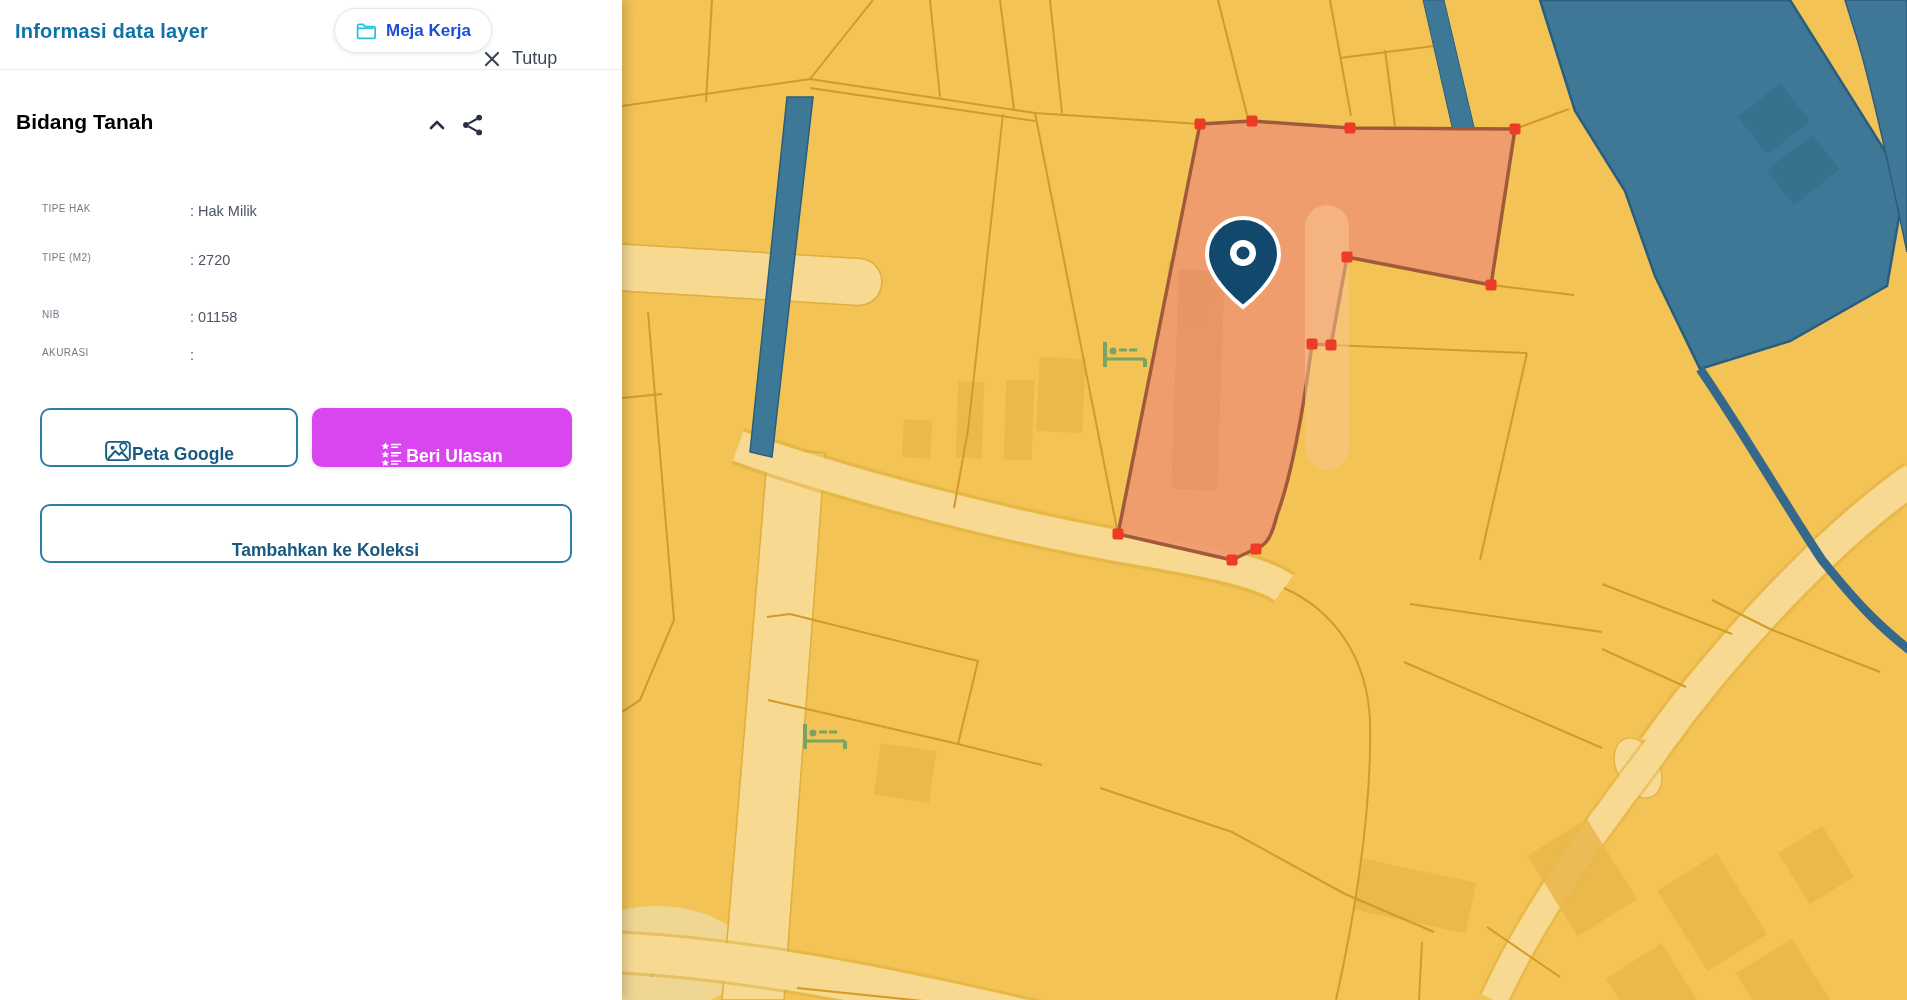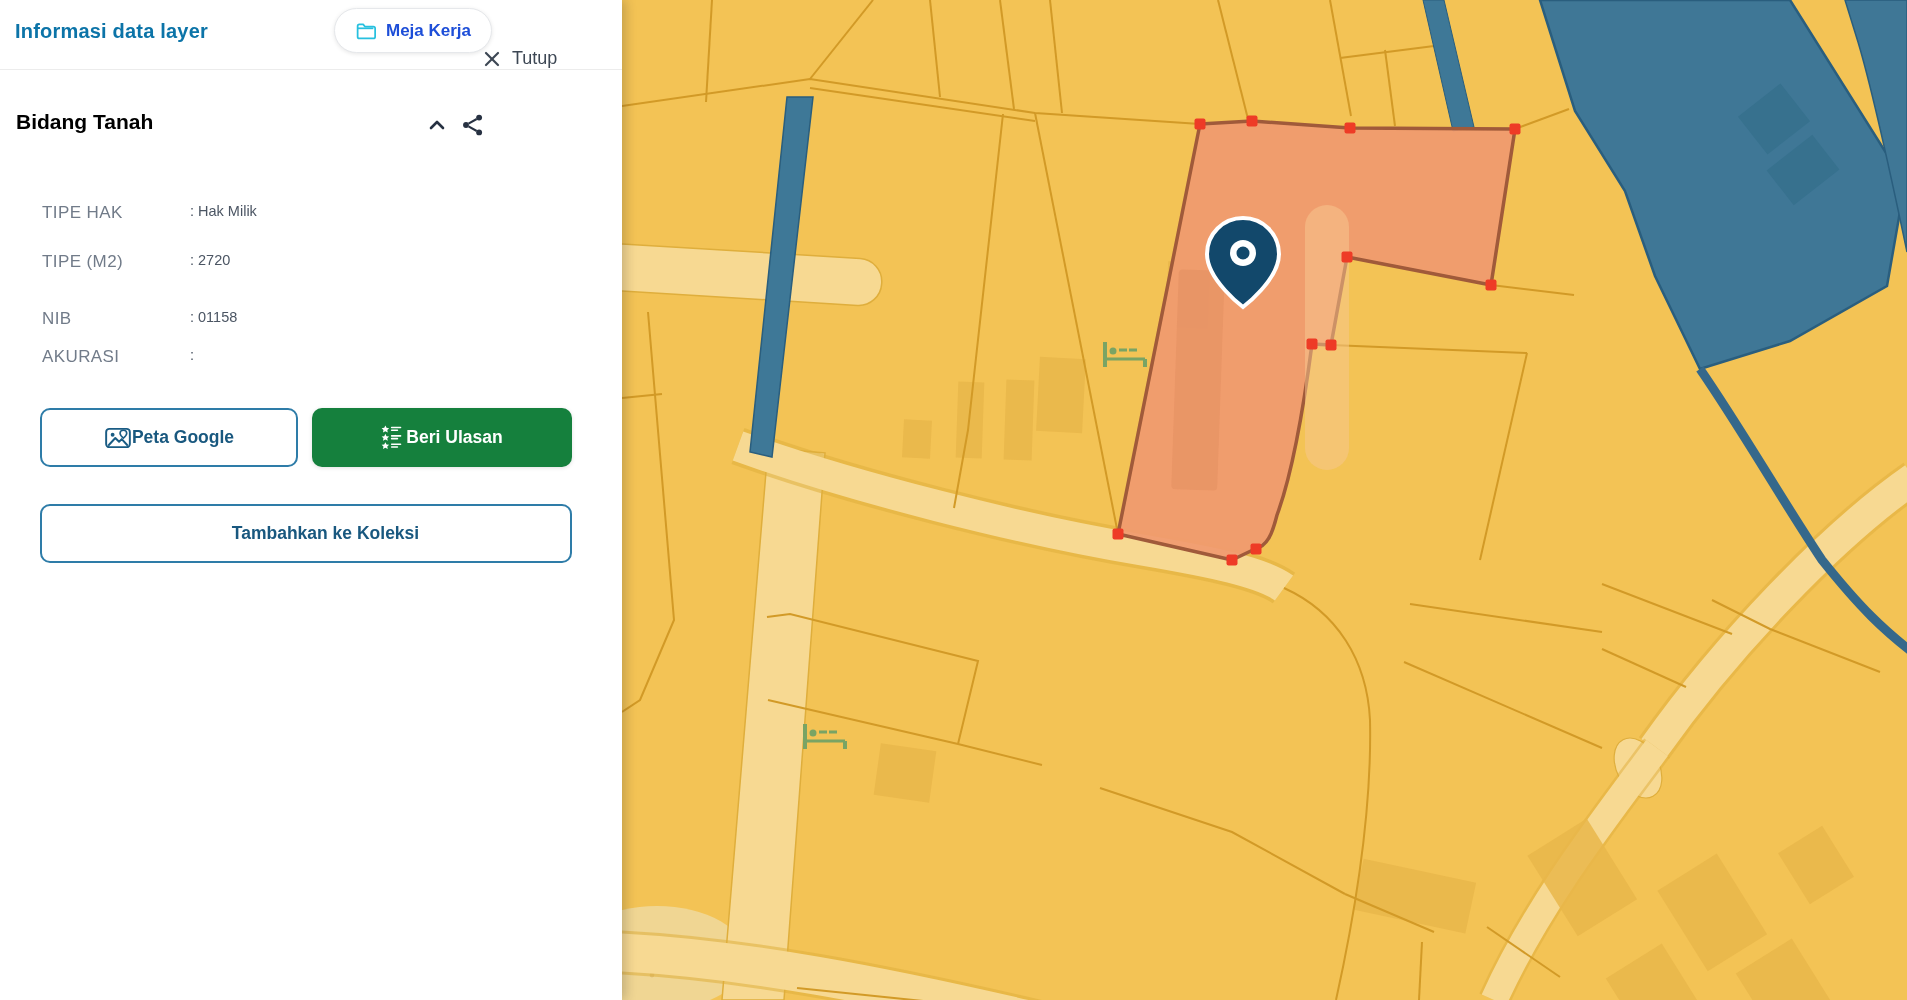--- a/index.html
+++ b/index.html
@@ -27,29 +27,29 @@
   .close-btn span { font-size:18px; color:#3D4754; }
 
   .section-title { position:absolute; left:16px; top:110px; font-size:21px; font-weight:bold;
                    color:#000000; }
   .icon-btn { position:absolute; top:112px; width:30px; height:26px; background:none; border:none;
               cursor:pointer; display:flex; align-items:center; justify-content:center; }
   #collapse-btn { left:422px; }
   #share-btn { left:458px; }
 
   .field-row { position:absolute; left:0; width:622px; height:24px; }
-  .field-label { position:absolute; left:42px; font-size:17px; color:#717B89; letter-spacing:.4px; }
+  .field-label { position:absolute; left:42px; font-size:10px; color:#717B89; letter-spacing:.4px; }
   .field-value { position:absolute; left:190px; font-size:14.5px; color:#4B5563; }
   #row-0 { top:203px; } #row-1 { top:252px; } #row-2 { top:309px; } #row-3 { top:347px;text-align:right; }
 
-  .btn { position:absolute; border-radius:10px; display:flex; align-items:center; justify-content:center;
+  .btn { position:absolute; border-radius:10px; display:flex; align-items:flex-end; justify-content:center;
          font-size:17.5px; font-weight:bold; cursor:pointer; }
   .btn-outline { background:#fff; border:2px solid #2E7CA8; color:#19587F; }
   #btn-peta { left:40px; top:408px; width:258px; height:59px; }
-  #btn-ulasan { left:312px; top:408px; width:260px; height:59px; background:#15803d; border:none;
+  #btn-ulasan { left:312px; top:408px; width:260px; height:59px; background:#d946ef; border:none;
                 color:#fff; box-shadow:0 1px 4px rgba(0,0,0,.12); }
   #btn-koleksi { left:40px; top:504px; width:532px; height:59px;padding-left:39px; }
 </style>
 </head>
 <body>
 
 <div id="stage">
 
   <div id="map">
     <svg width="1285" height="1000" viewBox="0 0 1285 1000">

